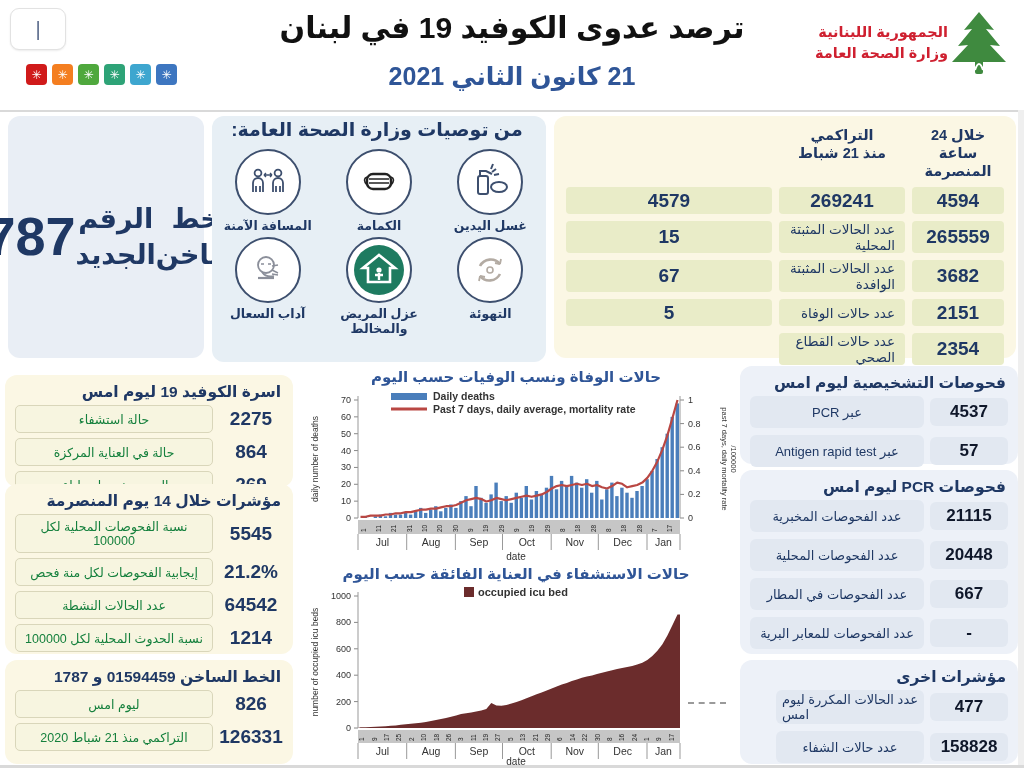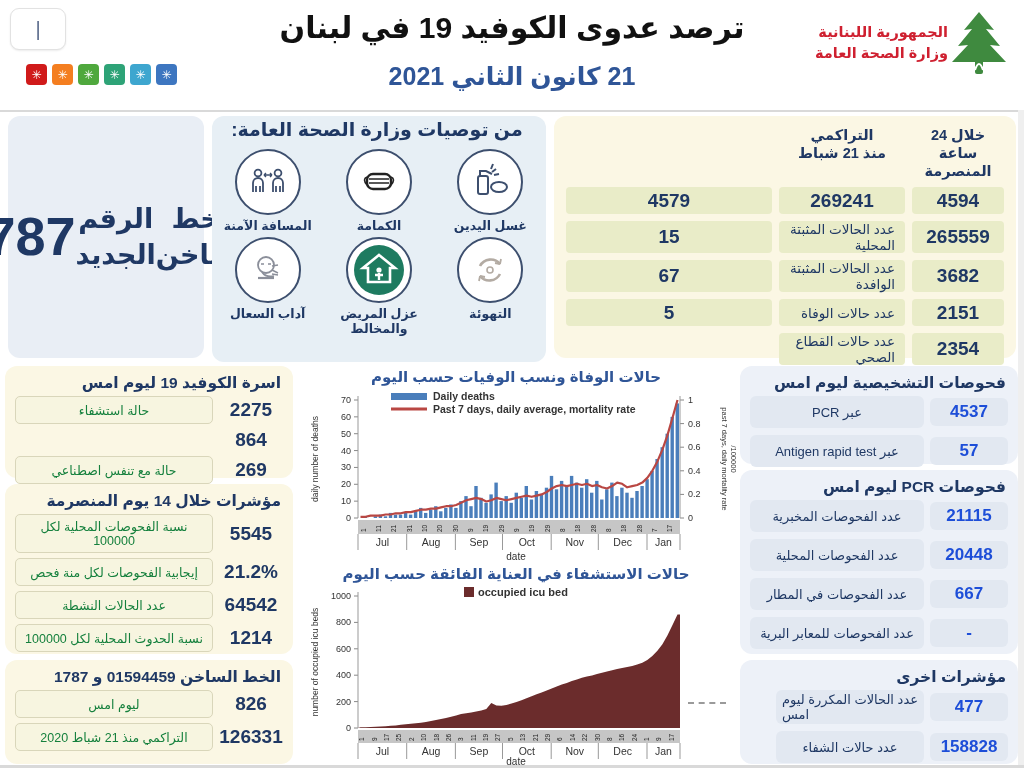--- a/index.html
+++ b/index.html
@@ -43,32 +43,32 @@
   .reco-label{color:#1f3864;font-weight:bold;font-size:12.5px;direction:rtl;margin-top:3px;text-align:center;}
   
   .card-stats{left:554px;top:116px;width:462px;height:242px;padding:10px 12px;}
   .stats-grid{display:grid;direction:rtl;grid-template-columns:92px 126px 1fr;gap:7px;align-items:stretch;}
   .stats-head{color:#1f3864;font-weight:bold;font-size:14.5px;text-align:center;direction:rtl;line-height:1.25;}
   .stats-cell{background:#e9ecc8;border-radius:4px;display:flex;align-items:center;justify-content:center;
               min-height:27px;}
   .stats-cell.num{color:#1f3864;font-weight:bold;font-size:19px;direction:ltr;}
   .stats-cell.lbl{color:#1f3864;font-size:13.5px;direction:rtl;justify-content:flex-start;padding:0 10px;}
   
-  .card-beds{left:5px;top:366px;width:288px;height:112px;}
+  .card-beds{left:5px;top:375px;width:288px;height:112px;}
   .card-ind{left:5px;top:484px;width:288px;height:170px;}
   .card-hot{left:5px;top:660px;width:288px;height:104px;}
   .yrow{grid-template-columns:64px 1fr;margin-bottom:5px;}
   
   .bluepanel{background:#edf1f8;}
   .card-diag{left:740px;top:366px;width:278px;height:98px;}
   .card-pcr{left:740px;top:470px;width:278px;height:184px;}
   .card-oth{left:740px;top:660px;width:278px;height:104px;padding-left:26px;}
   .brow{grid-template-columns:78px 1fr;margin-bottom:7px;}
   .bcell{background:#e2e8f1;border-radius:6px;display:flex;align-items:center;justify-content:center;min-height:28px;}
-  .bcell.num{color:#1d4ed8;font-weight:bold;font-size:17px;direction:ltr;}
+  .bcell.num{color:#0f172a;font-weight:bold;font-size:17px;direction:ltr;}
   .bcell.lbl{color:#1f3864;font-size:13px;direction:rtl;padding:2px 6px;text-align:left;}
   
   .chart-svg{background:#fff;}
   .dashed-sep{left:688px;top:702px;width:38px;border-top:2px dashed #9a9a9a;height:0;}
   .right-strip{right:0;top:110px;width:6px;height:658px;background:#efefef;}
   .bottom-line{left:0;top:765px;width:1024px;height:3px;background:#d9d9d9;}
 </style>
 </head>
 <body>
 
@@ -211,20 +211,21 @@
 </div>
 
 <div class="abs card yellow card-beds">
   <div class="panel-title">اسرة الكوفيد 19 ليوم امس</div>
   <div class="rowgrid yrow">
       <div class="val">2275</div>
     <div class="lab-cell">حالة استشفاء</div>
     </div>
   <div class="rowgrid yrow">
       <div class="val">864</div>
+    <div class="lab-cell">حالة في العناية المركزة</div>
     </div>
   <div class="rowgrid yrow">
       <div class="val">269</div>
     <div class="lab-cell">حالة مع تنفس اصطناعي</div>
     </div>
 </div>
 
 <div class="abs card yellow card-ind">
   <div class="panel-title">مؤشرات خلال 14 يوم المنصرمة</div>
   <div class="rowgrid yrow">

